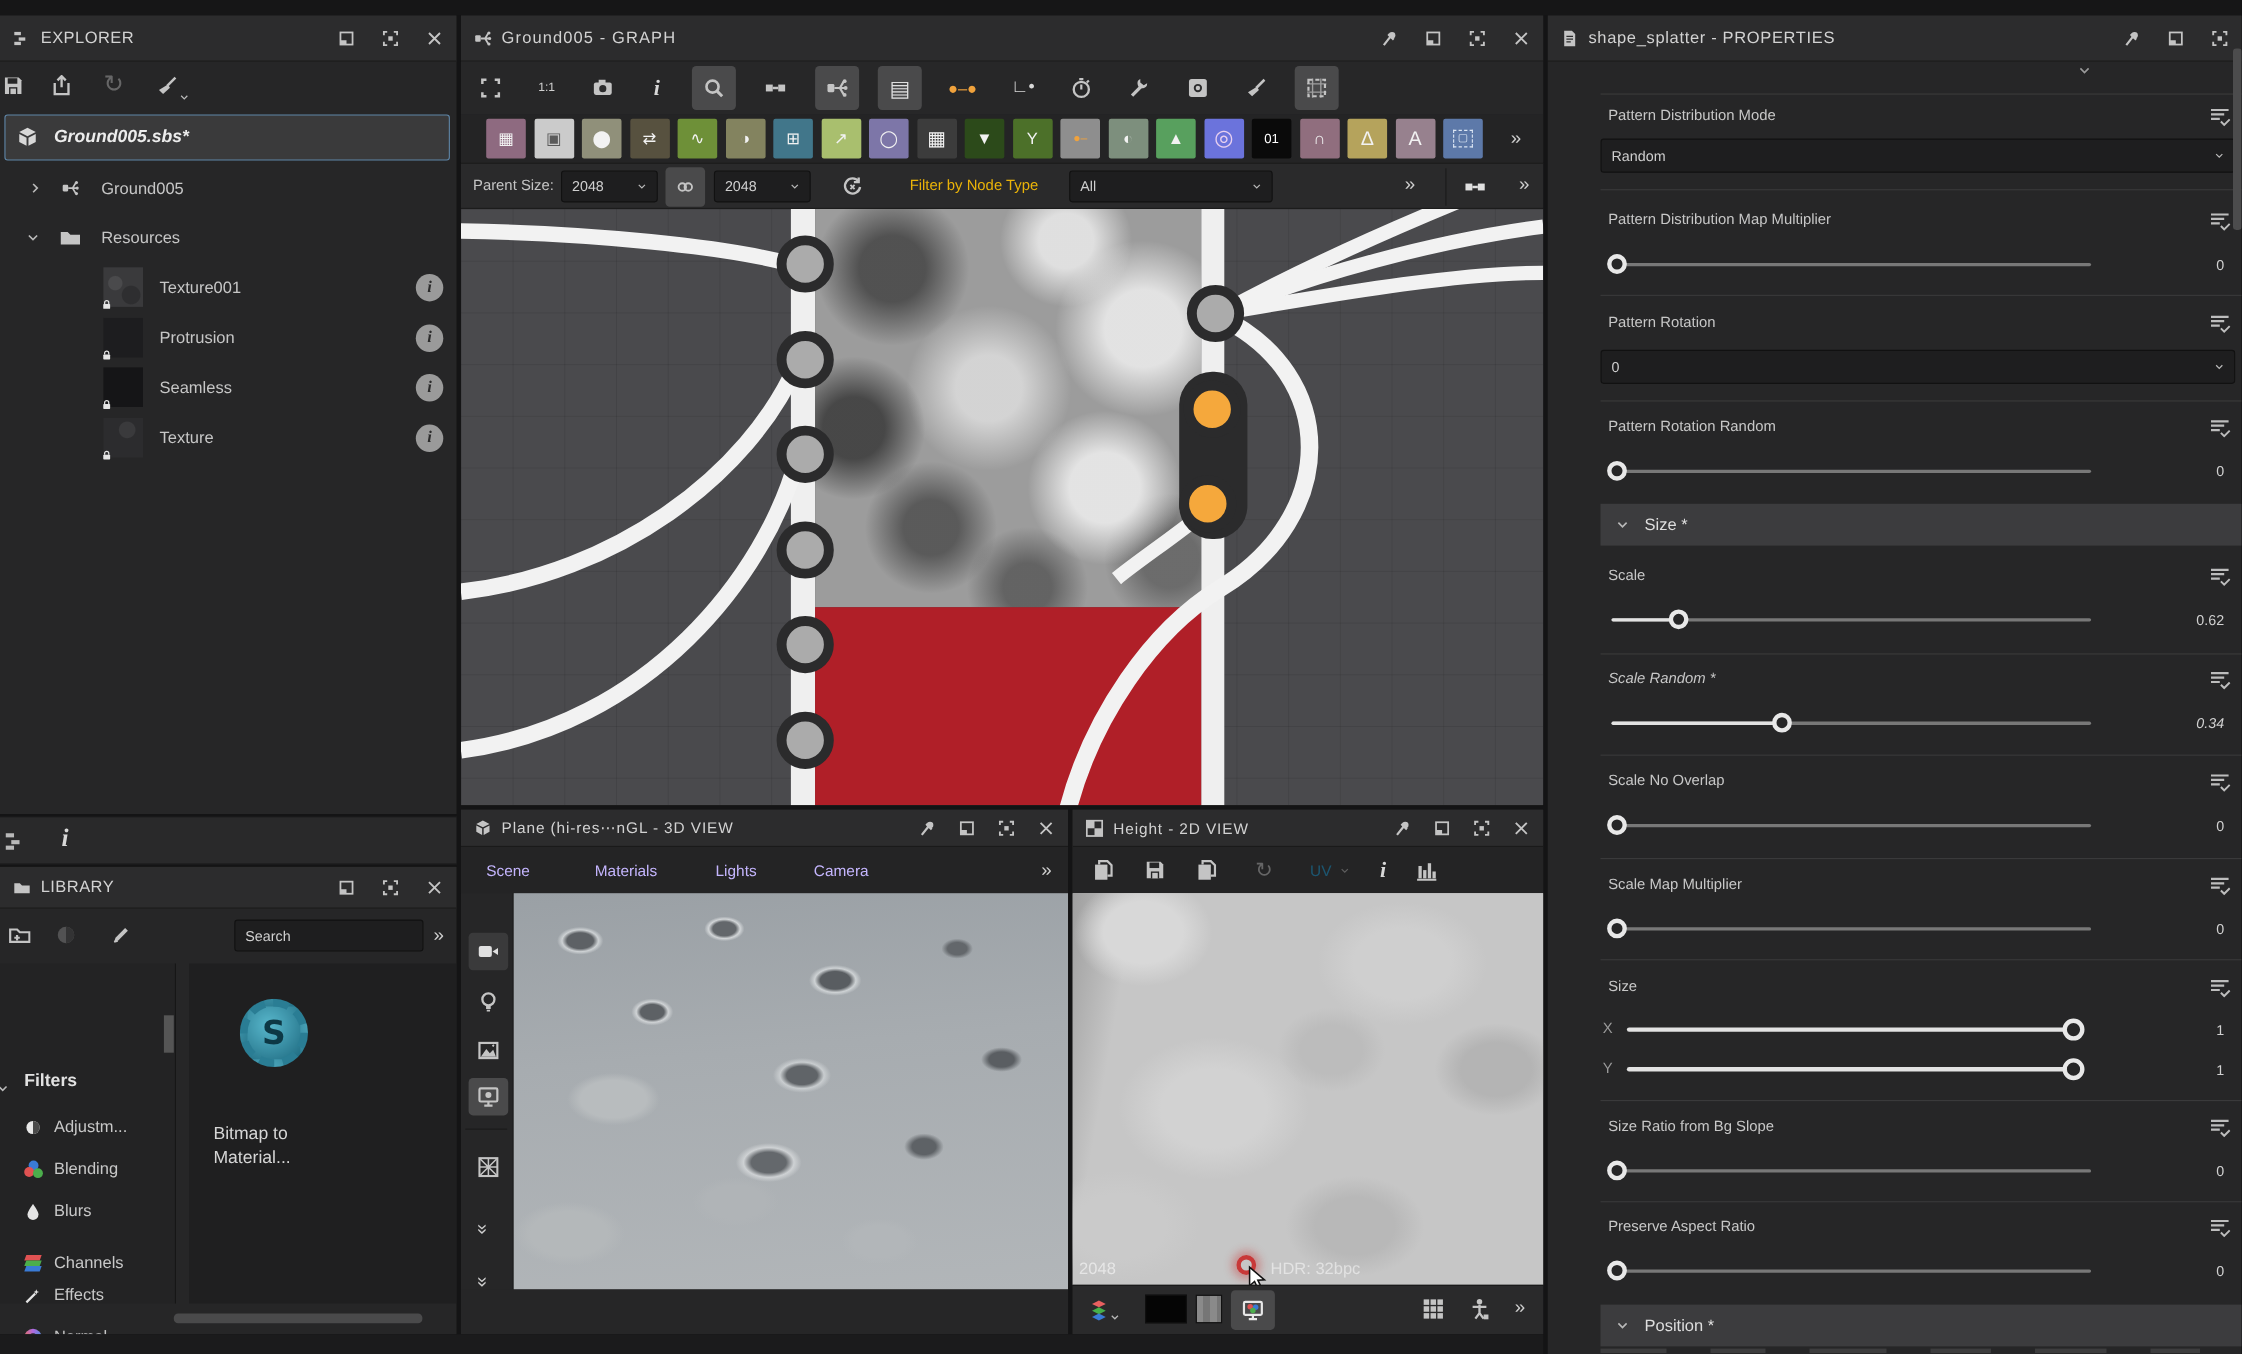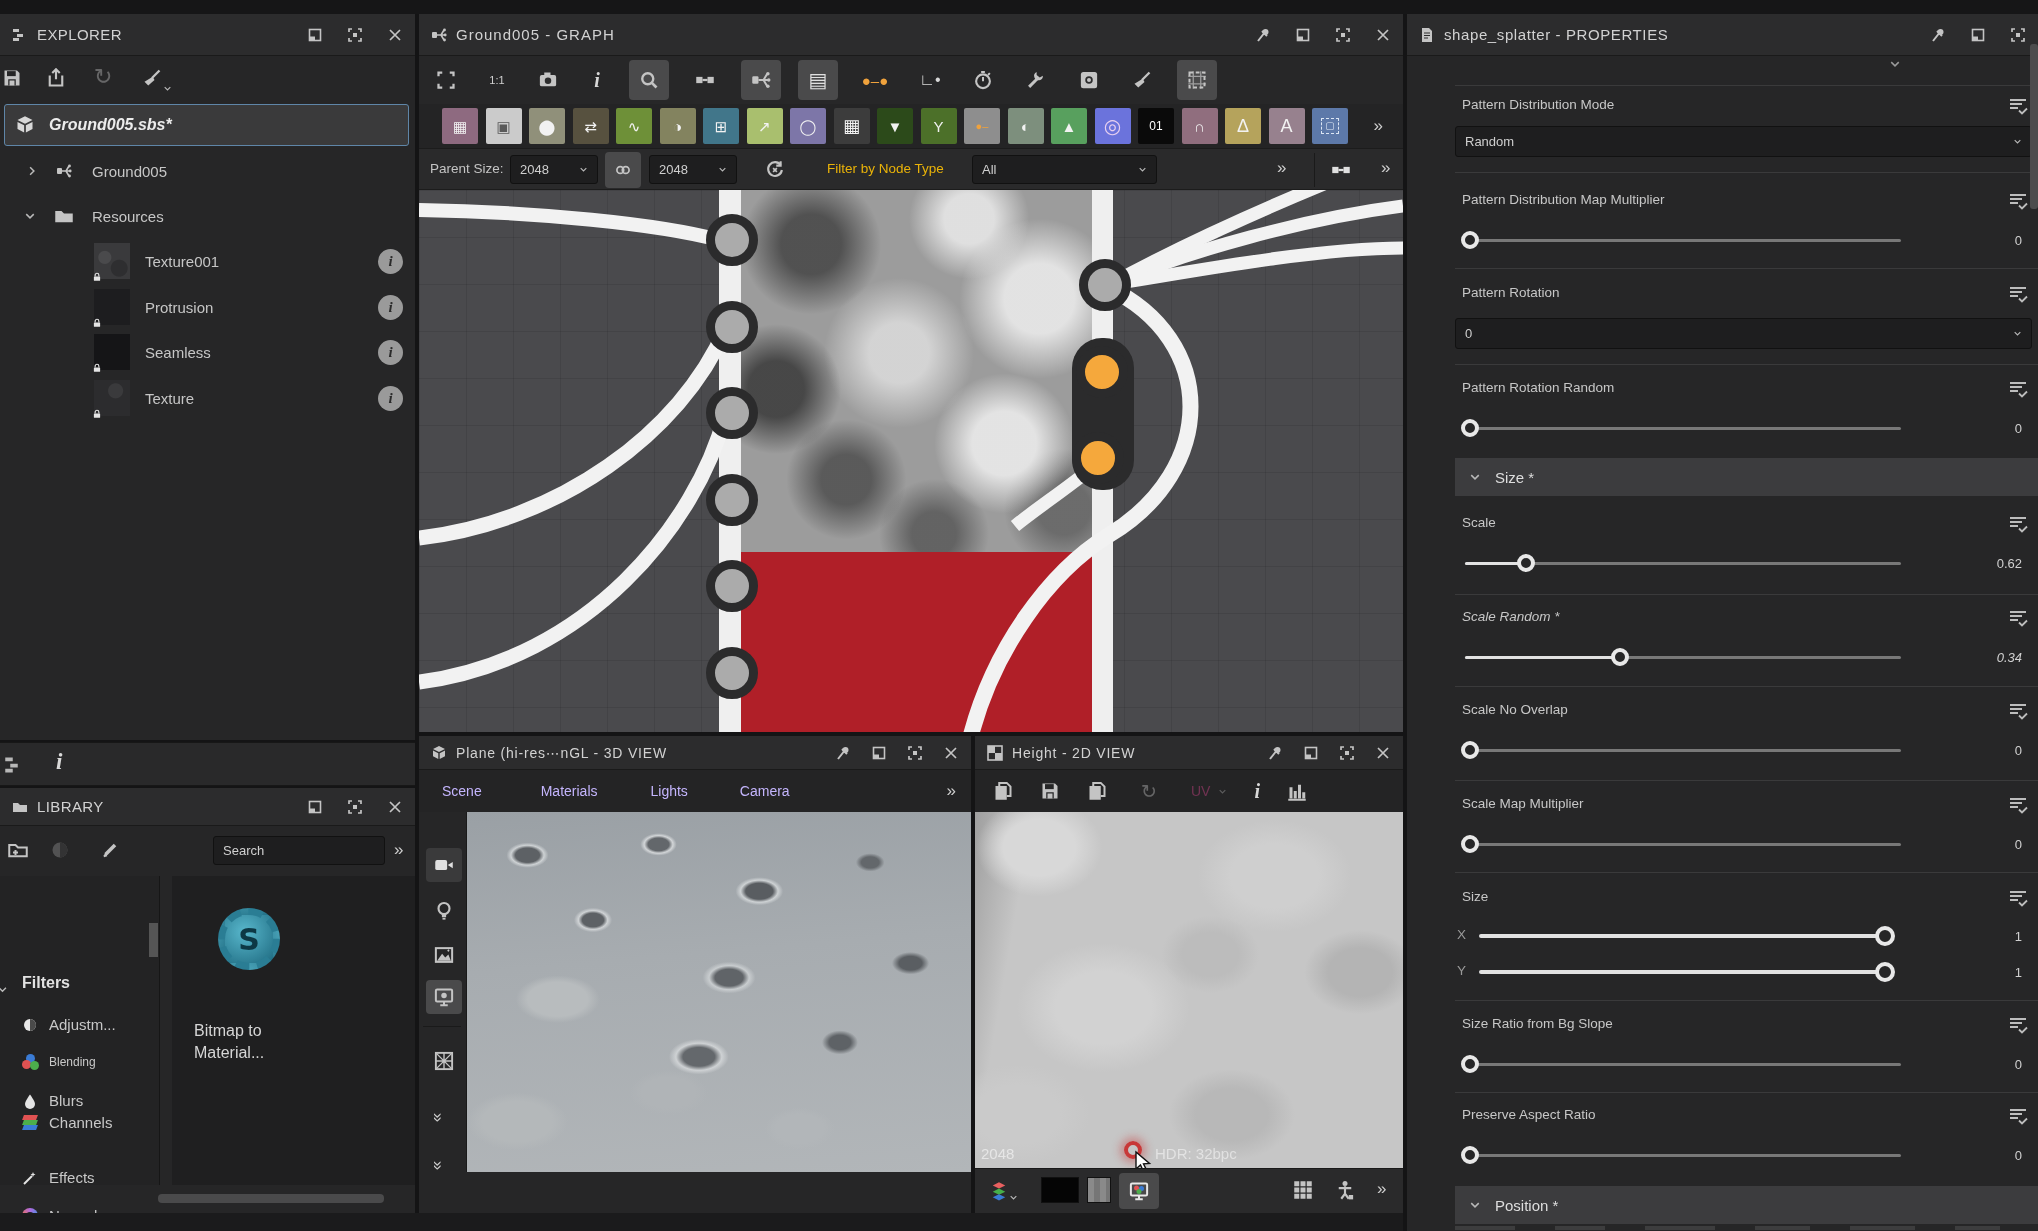--- a/index.html
+++ b/index.html
@@ -411,29 +411,29 @@
             <use href="#i-halfc"></use>
           </svg>
         <span style="font-size:15px;">Adjustm...</span>
       </div>
       <div style="position:absolute;left:22px;top:178px;display:flex;align-items:center;gap:11px;">
         <span style="position:relative;width:16px;height:16px;">
           <i style="position:absolute;left:4px;top:0;width:9px;height:9px;border-radius:50%;background:#3a7bd5;"></i>
           <i style="position:absolute;left:0;top:6px;width:9px;height:9px;border-radius:50%;background:#e05252;"></i>
           <i style="position:absolute;left:8px;top:7px;width:9px;height:9px;border-radius:50%;background:#4cae4c;"></i>
         </span>
-        <span style="font-size:12px;text-align:right;">Blending</span>
+        <span style="font-size:15px;text-align:right;">Blending</span>
       </div>
       <div style="position:absolute;left:22px;top:216px;display:flex;align-items:center;gap:11px;">
         <svg class="ic" style="color:#e4e4e4;">
             <use href="#i-drop"></use>
           </svg>
         <span style="font-size:15px;">Blurs</span>
       </div>
-      <div style="position:absolute;left:22px;top:238px;display:flex;align-items:center;gap:11px;">
+      <div style="position:absolute;left:22px;top:264px;display:flex;align-items:center;gap:11px;">
         <span style="position:relative;width:16px;height:16px;">
           <i style="position:absolute;left:1px;top:0;width:14px;height:5px;background:#e05252;transform:skewX(-20deg);"></i>
           <i style="position:absolute;left:1px;top:5px;width:14px;height:5px;background:#4cae4c;transform:skewX(-20deg);"></i>
           <i style="position:absolute;left:1px;top:10px;width:14px;height:5px;background:#3a7bd5;transform:skewX(-20deg);"></i>
         </span>
         <span style="font-size:15px;">Channels</span>
       </div>
       <div style="position:absolute;left:22px;top:293px;display:flex;align-items:center;gap:11px;">
         <svg class="ic" style="color:#e4e4e4;">
             <use href="#i-wand"></use>
@@ -795,21 +795,21 @@
       <svg class="ic lg">
           <use href="#i-copy"></use>
         </svg>
       <svg class="ic lg">
           <use href="#i-save"></use>
         </svg>
       <svg class="ic lg">
           <use href="#i-copy"></use>
         </svg>
       <span class="tbtn dim" style="width:30px;font-size:19px;color:#cfcfcf;">↻</span>
-      <span class="dim" style="display:flex;align-items:center;gap:8px;font-size:14px;color:#ec4899;">
+      <span class="dim" style="display:flex;align-items:center;gap:8px;font-size:14px;color:#0ea5e9;">
         <span>UV</span>
         <svg class="chev">
             <use href="#i-chd"></use>
           </svg>
       </span>
       <span style="font-family:'Liberation Serif',serif;font-style:italic;font-weight:bold;font-size:20px;color:#d8d8d8;">i</span>
       <svg class="ic lg">
           <use href="#i-hist"></use>
         </svg>
     </div>

